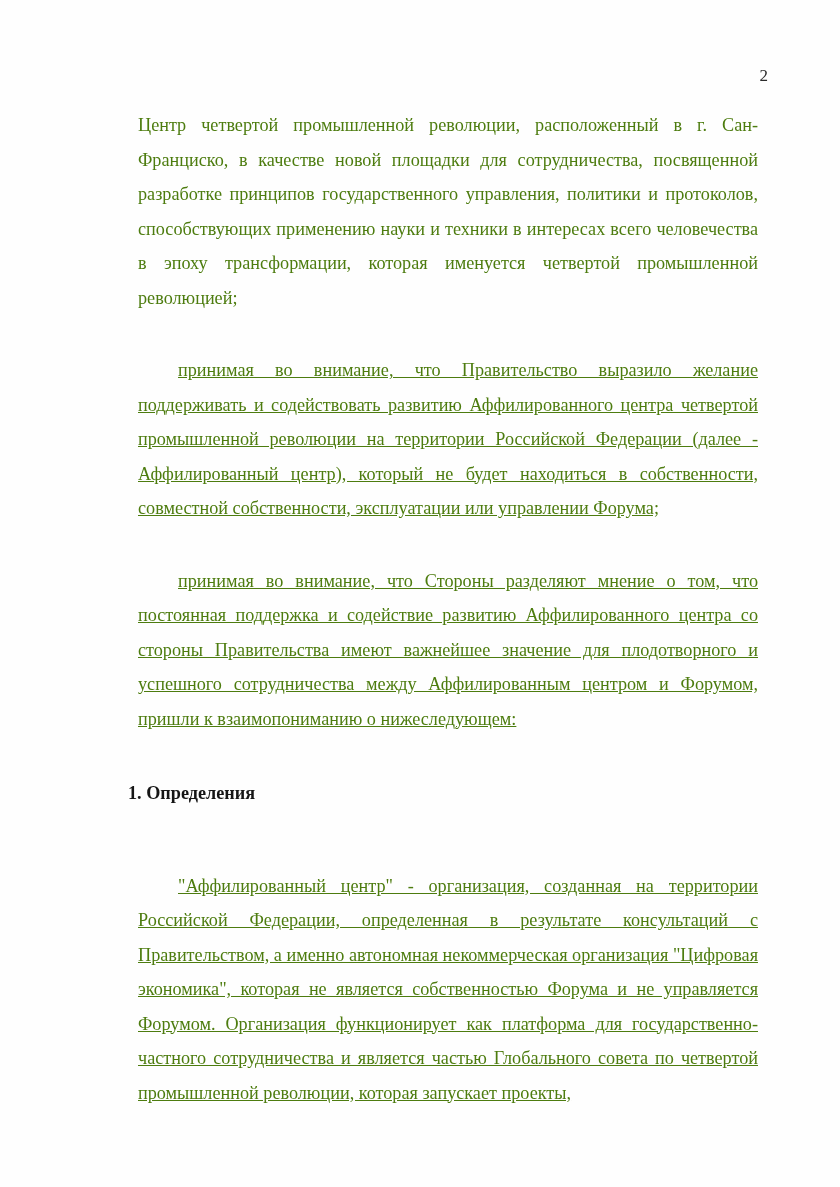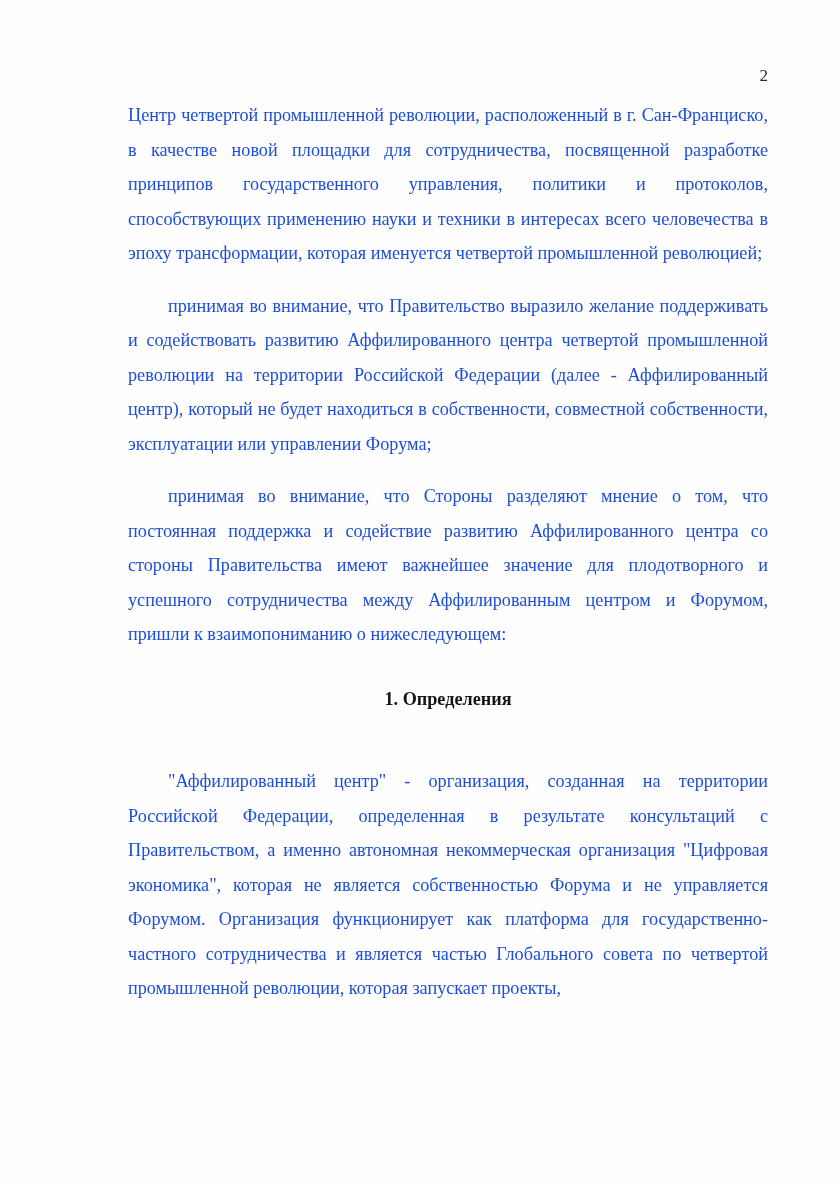--- a/index.html
+++ b/index.html
@@ -34,48 +34,48 @@
 
   
   .text-column {
     position: absolute;
     top: 98px;
     left: 128px;
     width: 640px;
   }
 
   .para {
-    margin: 0;
+    margin: 10px;
     font-size: 18.2px;
     line-height: 34.5px;
     text-align: justify;
     text-justify: inter-word;
-    color: #1d4ed8;
+    color: #4d7c0f;
     hyphens: none;
   }
   .para.indent {
     text-indent: 40px;
+    text-decoration: underline;
   }
 
   
   .para::after {
     content: "";
     display: inline-block;
     width: 100%;
   }
   .para.no-stretch::after {
     content: none;
   }
 
   .section-heading {
     margin: 0;
     font-size: 18.2px;
     line-height: 34.5px;
     font-weight: bold;
-    text-align: center;
     color: #151515;
   }
 
   .spacer-sm { height: 18px; }
   .spacer-md { height: 30px; }
 </style>
 </head>
 <body>
 
 <div class="page">

